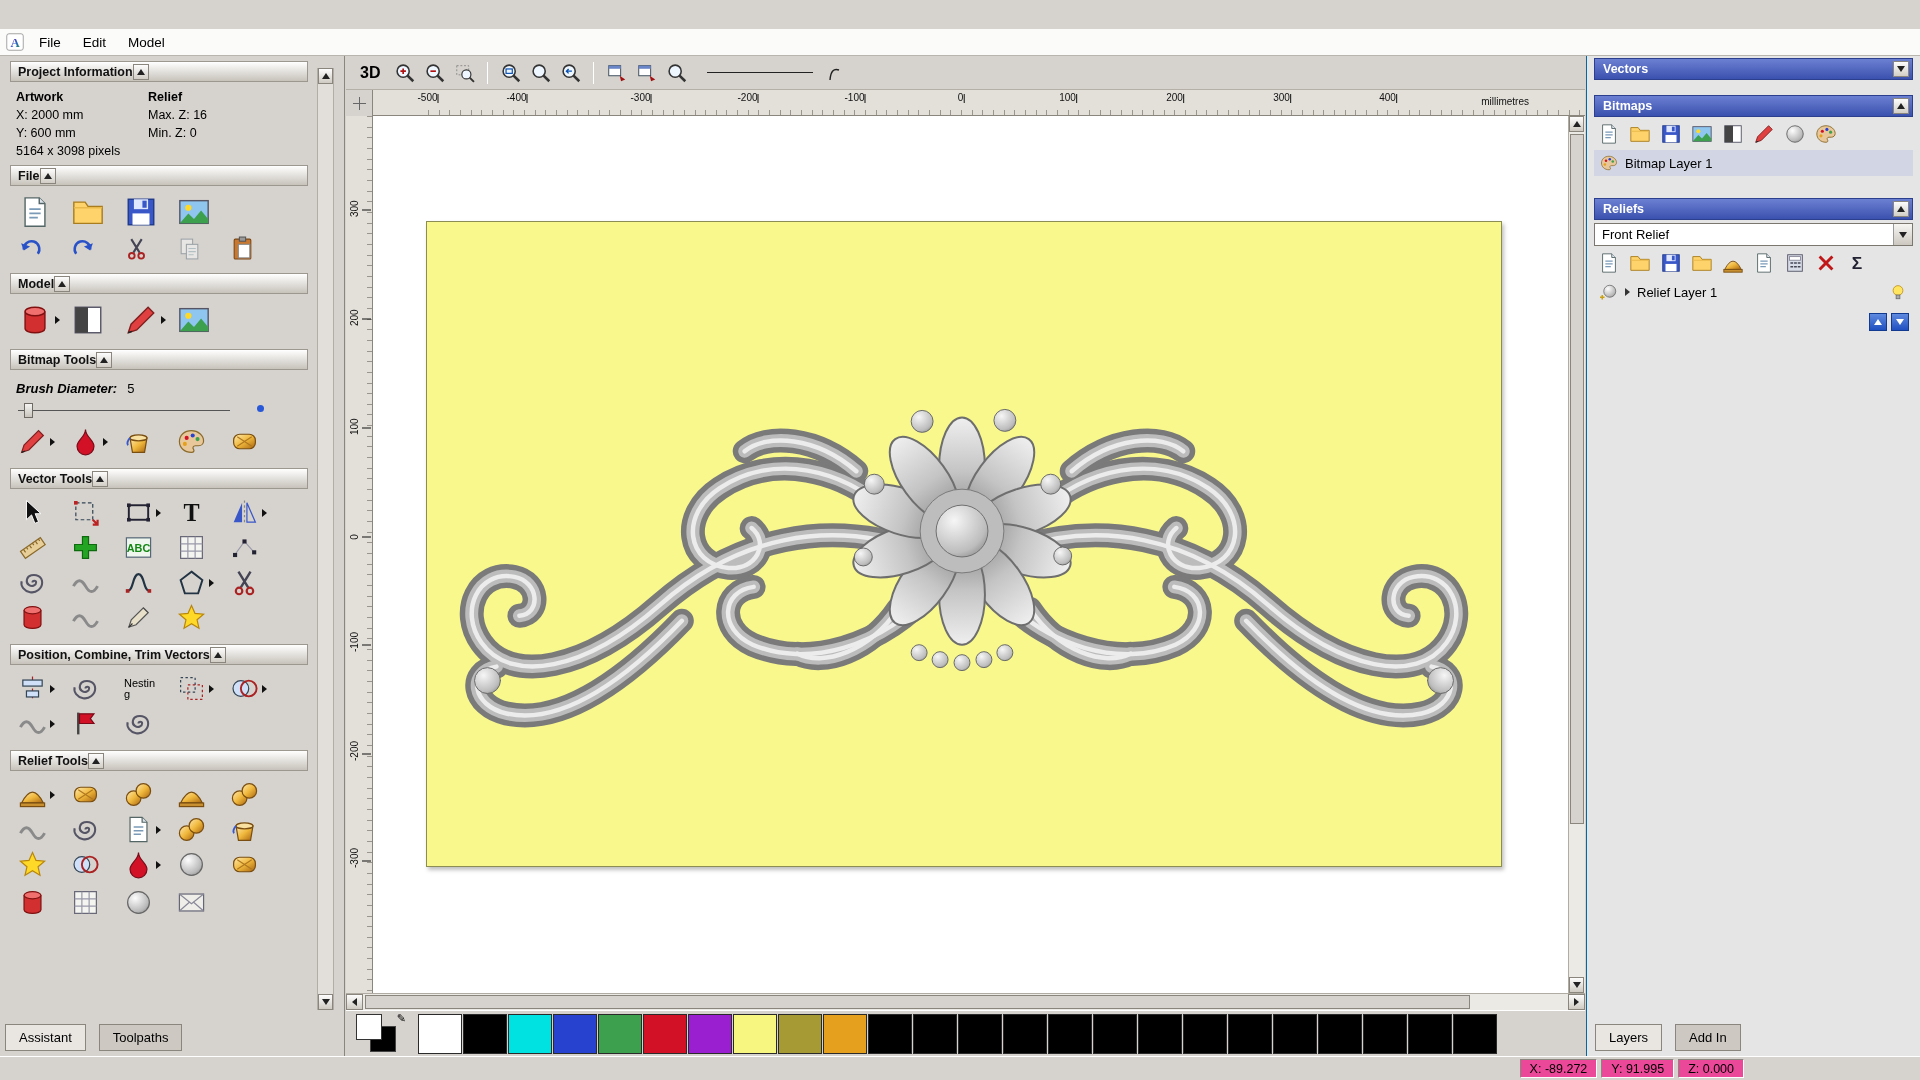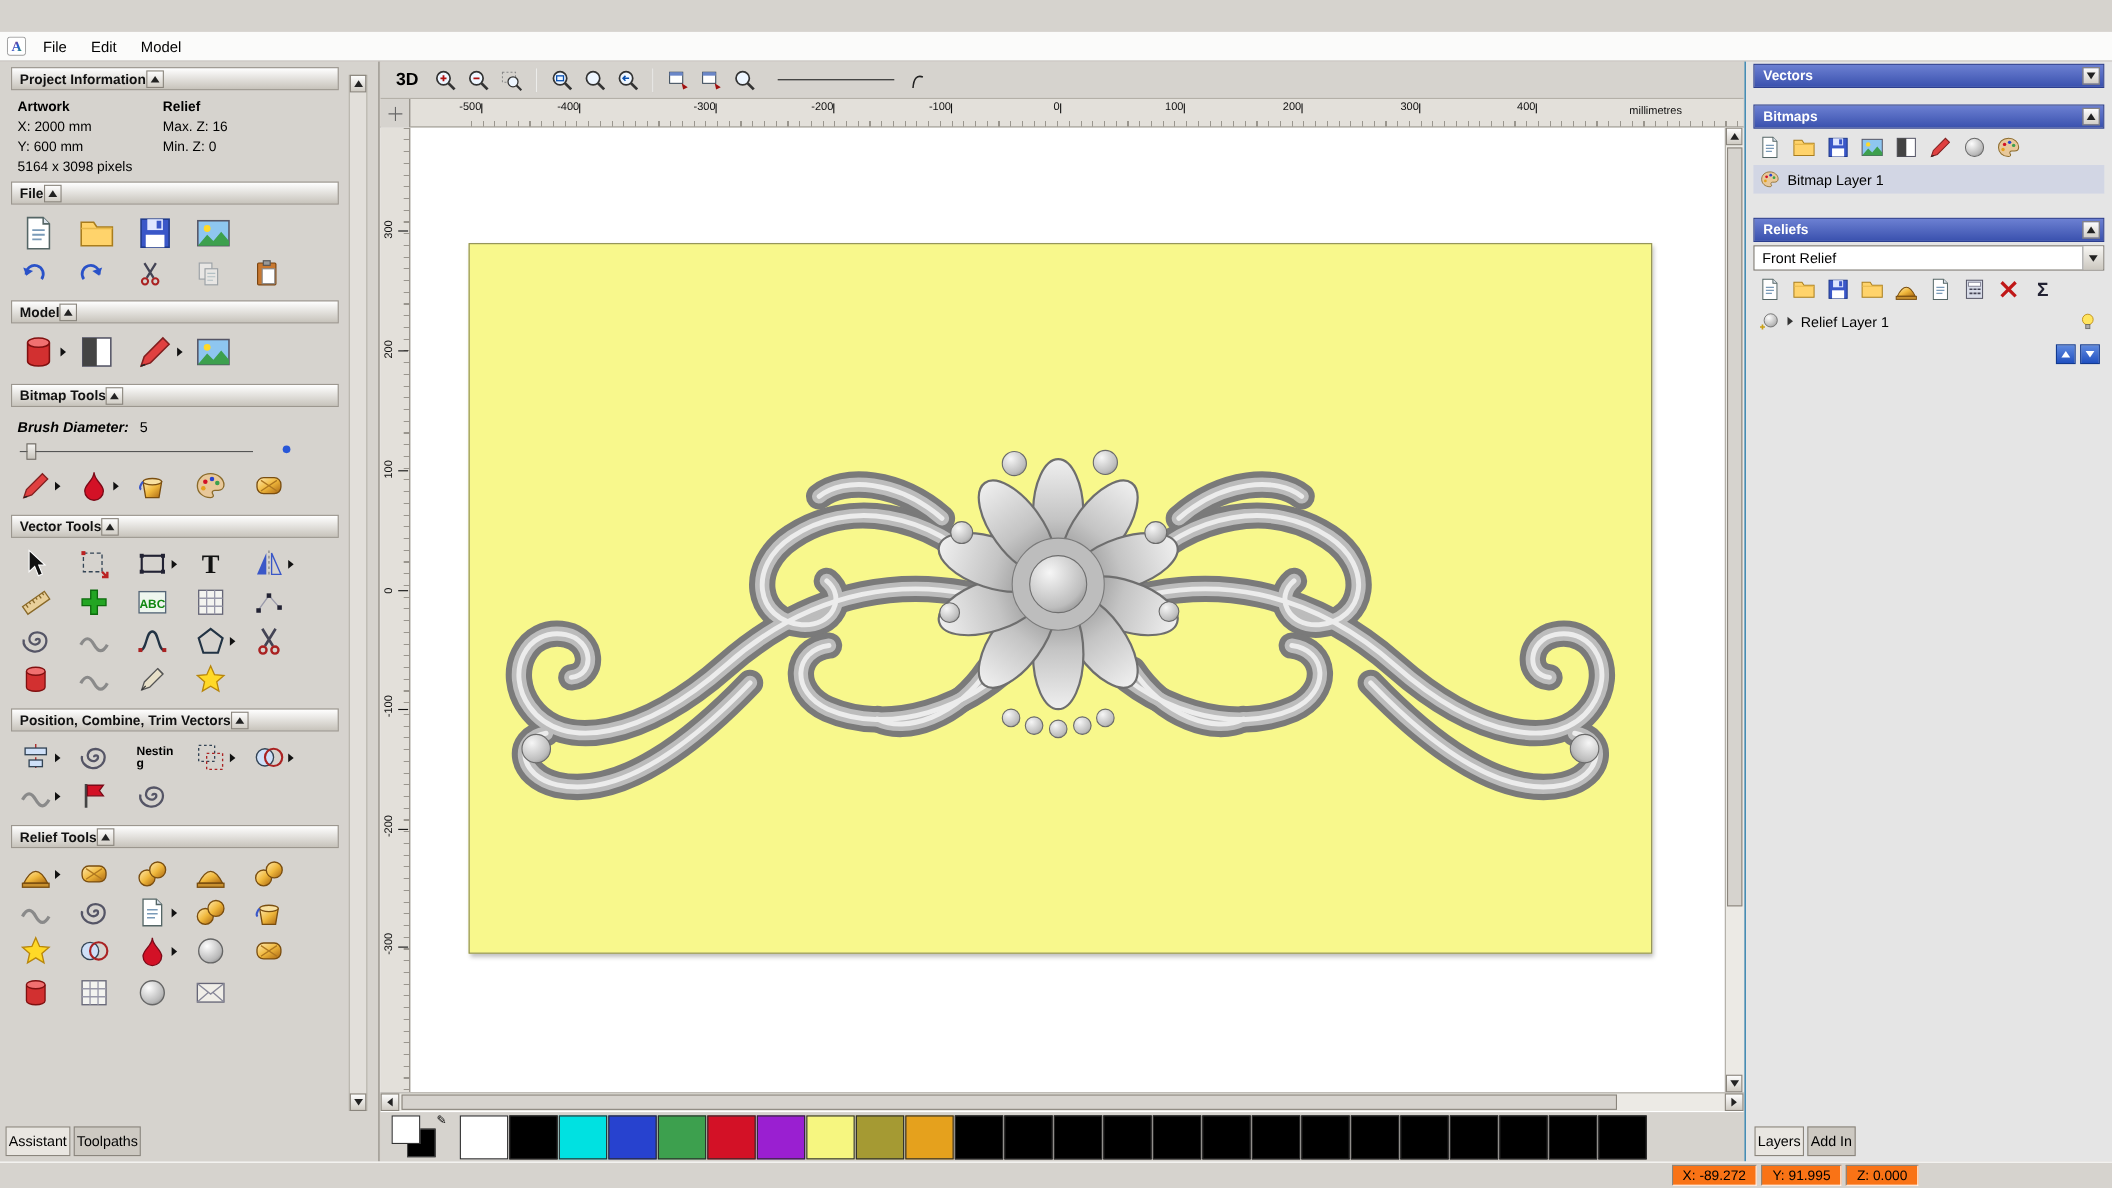--- a/index.html
+++ b/index.html
@@ -36,21 +36,21 @@
 .cell{width:53px;display:flex;align-items:center}
 .brushrow{display:flex;gap:10px;padding:9px 0 2px 16px;font-size:13px}
 .brushrow .lab{font-weight:bold;font-style:italic}
 .slider{position:relative;height:20px;margin:2px 16px 0 16px}
 .slider .track{position:absolute;left:2px;right:70px;top:10px;height:1px;background:#555}
 .slider .handle{position:absolute;left:8px;top:3px;width:9px;height:15px;background:linear-gradient(#f5f4f2,#c9c5bd);border:1px solid #6e6a63}
 .slider .dot{position:absolute;right:36px;top:5px;width:7px;height:7px;border-radius:50%;background:#2857d8}
 #lp-scroll{position:absolute;top:12px;right:10px;width:17px;bottom:46px;background:#e2dfda;border:1px solid #b2aea6}
 .sbtn{position:absolute;left:0;width:15px;height:16px;background:linear-gradient(#fdfdfd,#cfcbc3);border:1px solid #8a857d;display:flex;align-items:center;justify-content:center}
 #lp-tabs{position:absolute;left:5px;bottom:5px;display:flex}
-.ltab{border:1px solid #8a857d;padding:5px 2px;font-size:13px;background:#cdc9c2;margin-right:3px}
+.ltab{border:1px solid #8a857d;padding:5px 13px;font-size:13px;background:#cdc9c2;margin-right:13px}
 .ltab.active{background:#e9e6e1}
 
 
 #main{position:absolute;left:346px;top:56px;width:1239px;bottom:24px;display:flex;flex-direction:column;background:#d6d3ce}
 #cvtoolbar{height:34px;display:flex;align-items:center;padding-left:6px;gap:3px;border-bottom:1px solid #b4b0a8}
 .tbtn{height:27px;min-width:27px;display:flex;align-items:center;justify-content:center;border:1px solid transparent}
 #view3d{font-weight:bold;font-size:16px;padding:0 7px}
 .tsep{width:1px;height:22px;background:#9a958d;border-right:1px solid #fff;margin:0 6px}
 .linectl{display:flex;align-items:center;margin-left:14px;gap:14px}
 .linebox{width:106px;height:18px;display:flex;align-items:center}
@@ -89,21 +89,21 @@
 .layerrow{display:flex;align-items:center;gap:7px;height:26px;padding-left:6px;background:#dcdad4;font-size:13px}
 .layerrow.sel{background:#d2d6e4}
 .dd{height:23px;border:1px solid #7b766e;background:#fff;display:flex;align-items:center;justify-content:space-between;padding-left:7px;font-size:13px;margin-top:3px}
 .ddbtn{width:19px;height:21px;background:linear-gradient(#f7f6f3,#ccc8c0);border-left:1px solid #999;display:flex;align-items:center;justify-content:center}
 .updown{display:flex;justify-content:flex-end;gap:4px;padding:8px 4px 0 0}
 .udbtn{width:18px;height:18px;background:linear-gradient(#5f8ae0,#2050c0);border:1px solid #123a90;display:flex;align-items:center;justify-content:center;color:#fff;font-size:11px}
 #rp-tabs{position:absolute;left:8px;bottom:5px;display:flex}
 
 
 #statusbar{position:absolute;bottom:0;left:0;right:0;height:24px;background:#d6d3ce;border-top:1px solid #fff;display:flex;align-items:center;font-size:12.5px}
-.scell{border:1px solid;border-color:#8a857d #ffffff #ffffff #8a857d;height:19px;display:flex;align-items:center;padding:0 9px;margin-right:4px;background:#f97316;white-space:nowrap}
+.scell{border:1px solid;border-color:#8a857d #ffffff #ffffff #8a857d;height:19px;display:flex;align-items:center;padding:0 9px;margin-right:4px;background:#ec4899;white-space:nowrap}
 #statusbar .spacer{margin-left:auto}
 #statusbar .endpad{width:172px}
 </style>
 </head>
 <body>
 
 <svg width="0" height="0" style="position:absolute" aria-hidden="true">
 <defs>
 <linearGradient id="g-gold" x1="0" y1="0" x2="1" y2="1">
         <stop offset="0" stop-color="#ffeab0"></stop>
@@ -632,21 +632,21 @@
             <svg class="isvg i30">
               <use href="#s-align"></use>
             </svg>
             <i class="more"></i>
           </span>
         <span class="cell">
             <svg class="isvg i30">
               <use href="#s-spiral"></use>
             </svg>
           </span>
-        <span class="cell" style="font-size:11px;font-weight:bold;line-height:11px;width:53px">
+        <span class="cell" style="font-size:11px;font-weight:normal;line-height:11px;width:53px">
             <span style="display:inline-block;width:34px;word-break:break-all">Nesting</span>
           </span>
         <span class="cell">
             <svg class="isvg i30">
               <use href="#s-group"></use>
             </svg>
             <i class="more"></i>
           </span>
         <span class="cell">
             <svg class="isvg i30">

